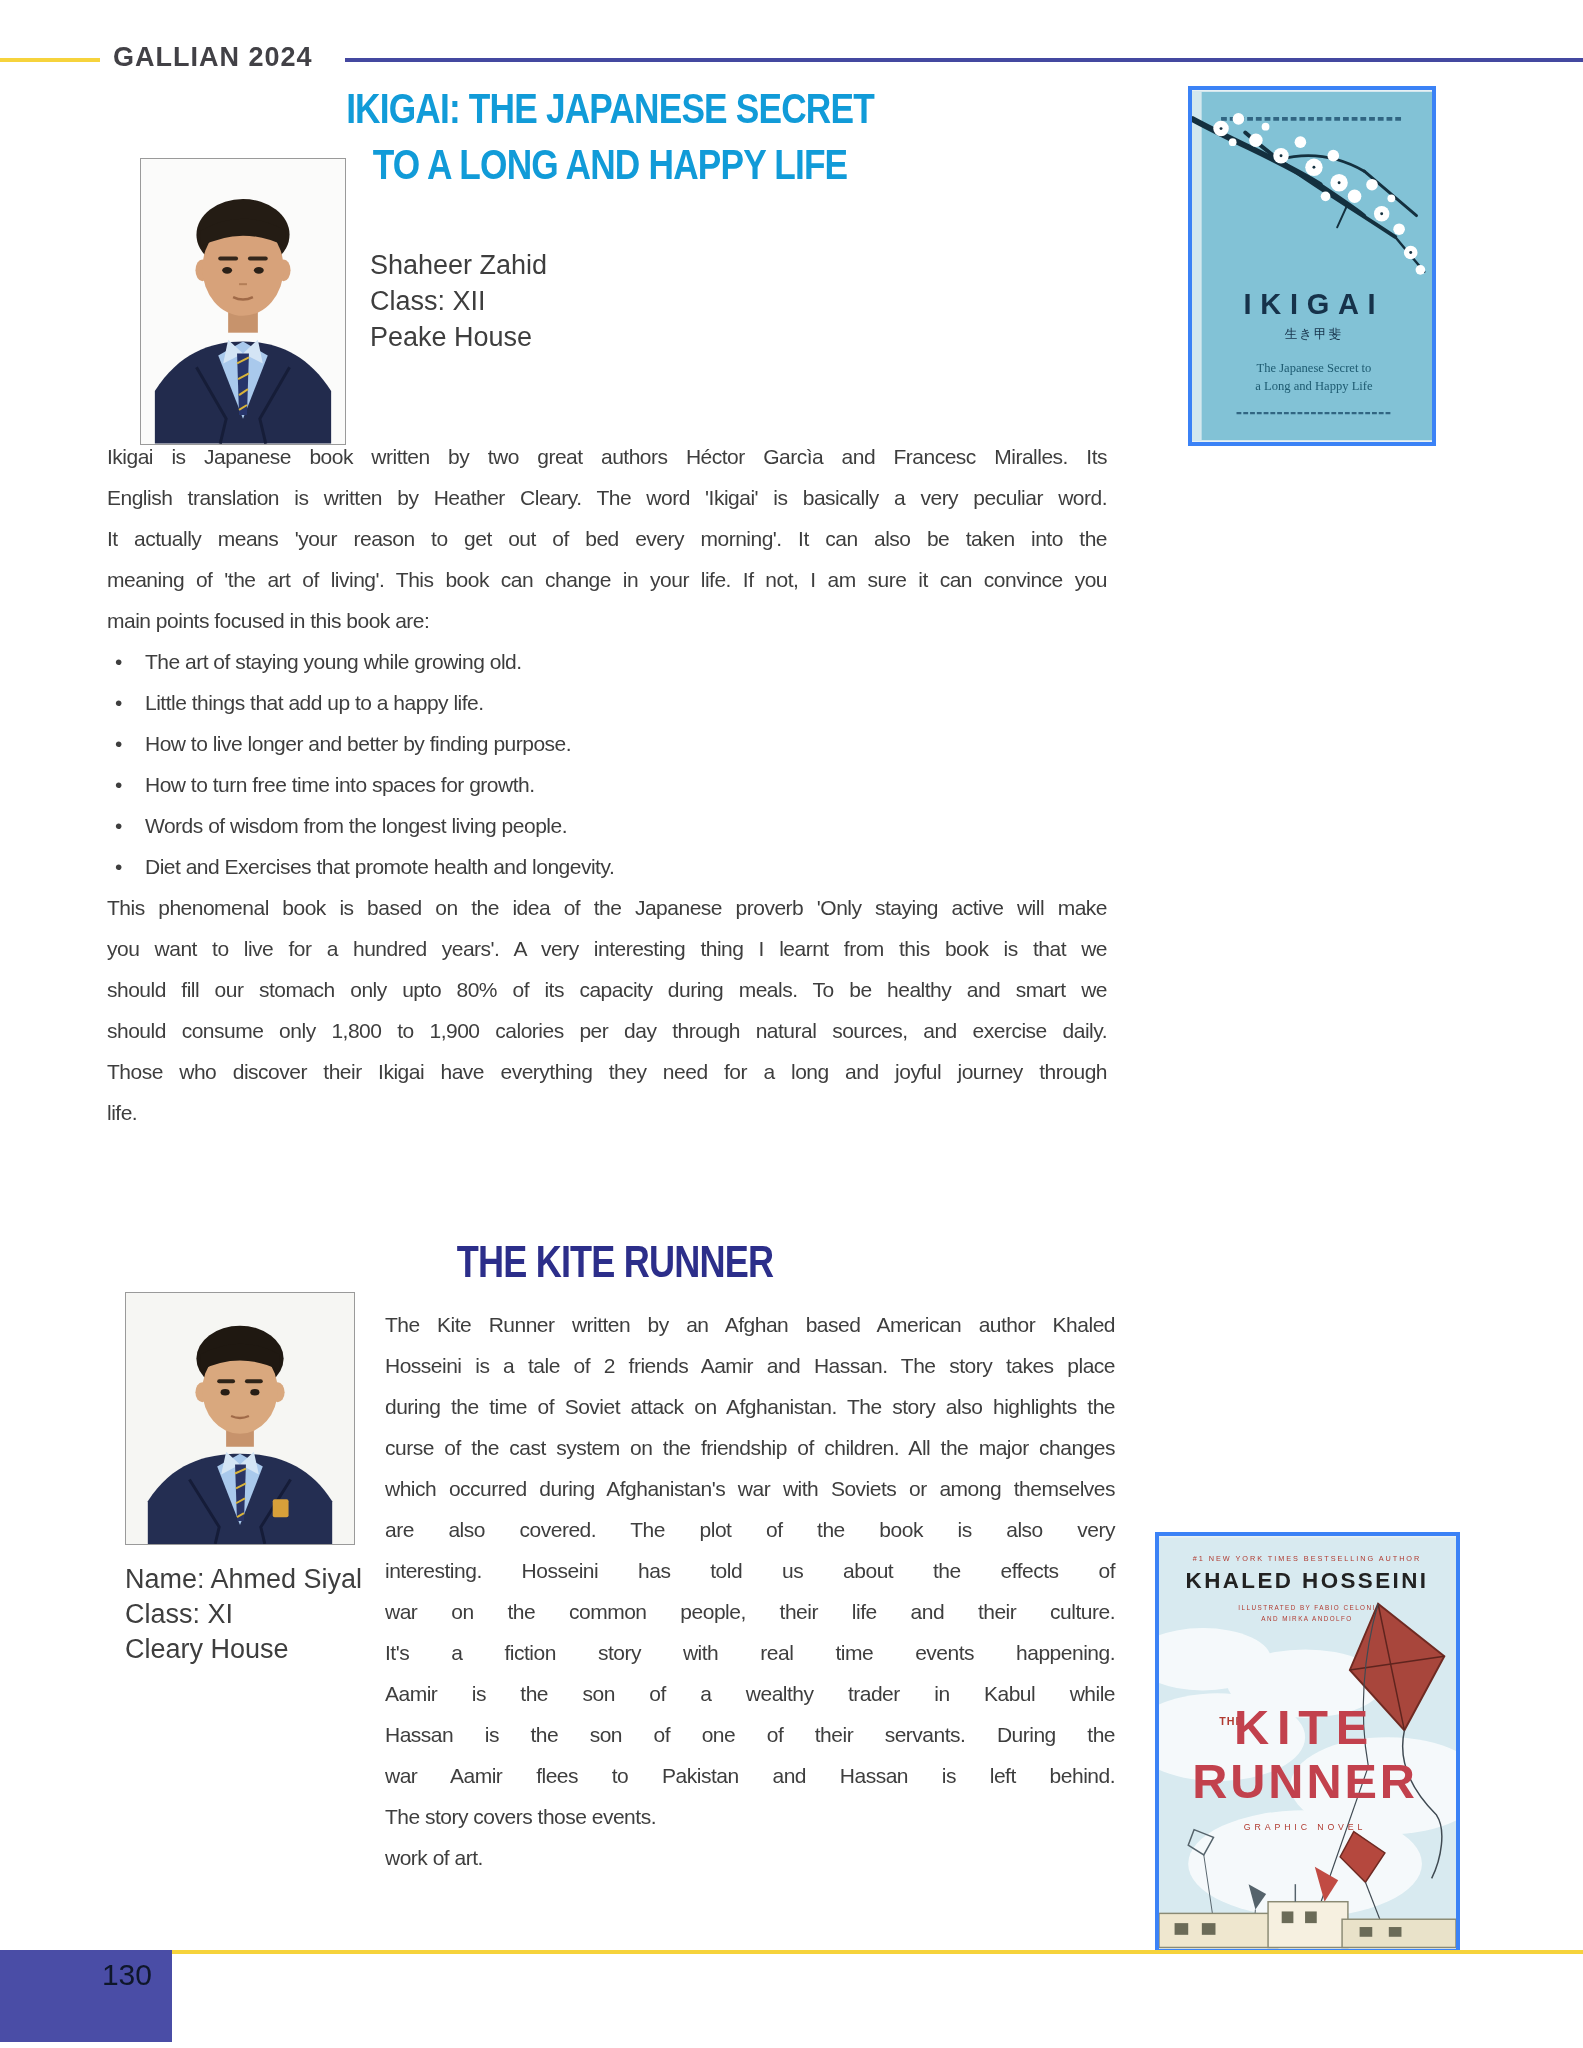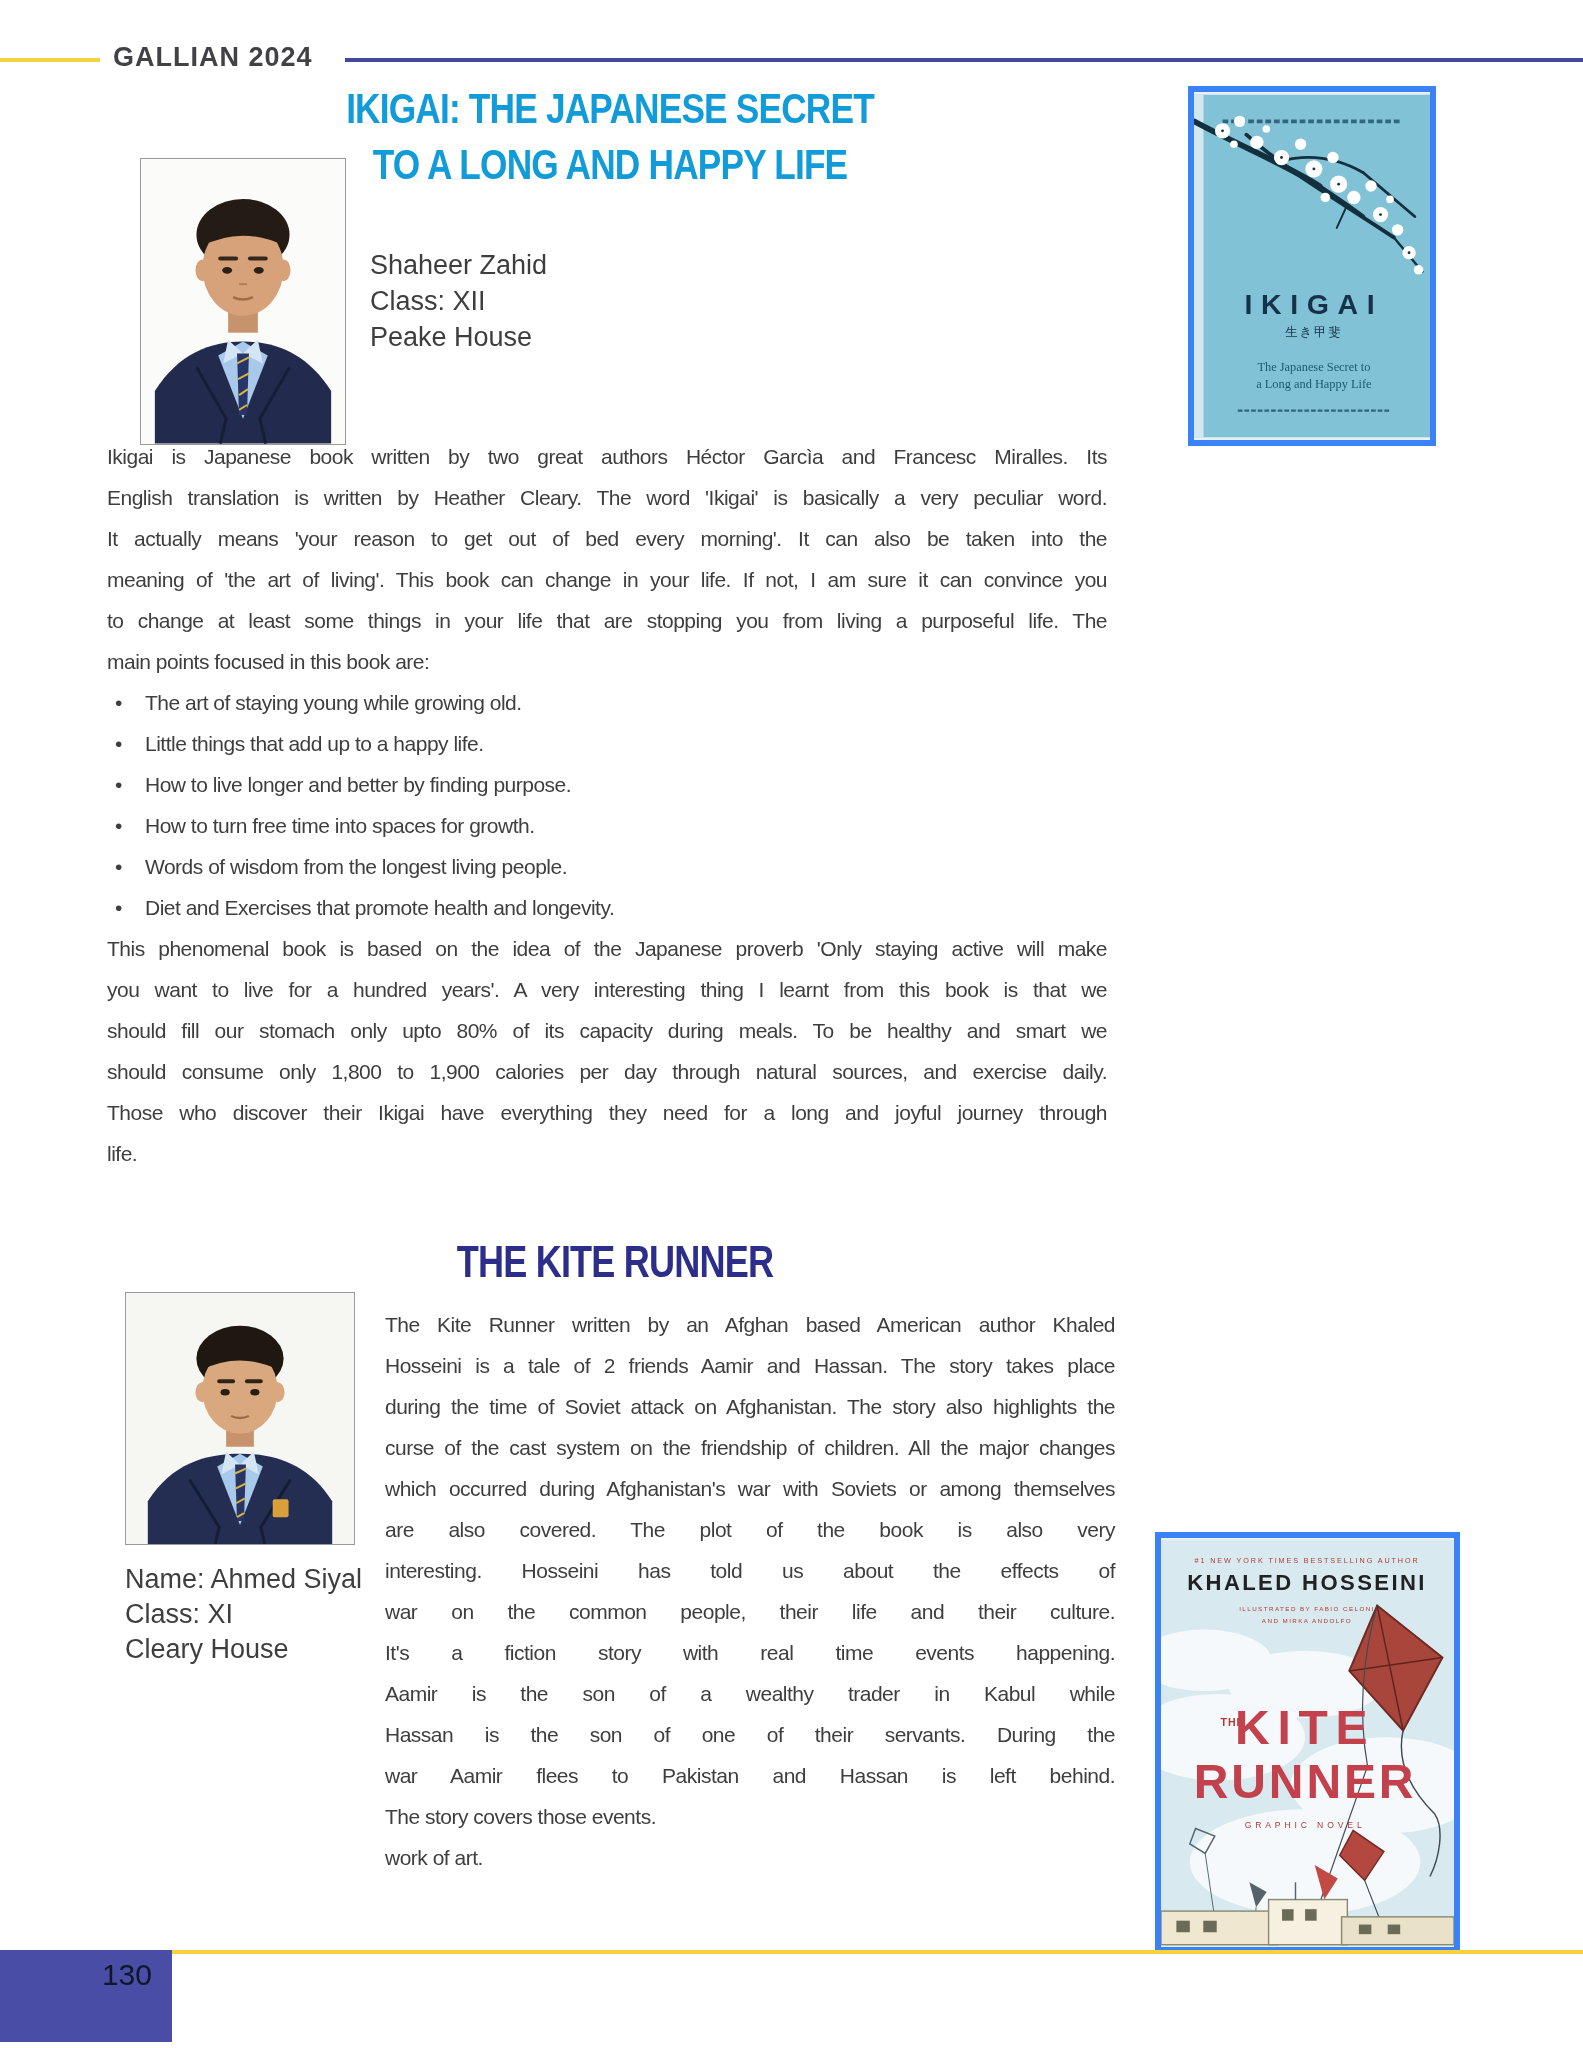--- a/index.html
+++ b/index.html
@@ -31,21 +31,21 @@
   
   .bodytext{font-size:21px;letter-spacing:-0.5px;line-height:41px;color:#3e3e3e;}
   #ikigai-body{left:107px;top:436px;width:1000px;}
   #kite-body{left:385px;top:1304px;width:730px;}
   .tl{text-align:justify;white-space:normal;}
   .jl{text-align-last:justify;}
   .brow{display:flex;line-height:41px;}
   .bdot{width:38px;padding-left:8px;box-sizing:border-box;flex:none;}
 
   
-  .cover{box-sizing:border-box;border:6px solid #3b82f6;background:#e8f1f4;}
+  .cover{box-sizing:border-box;border:4px solid #3b82f6;background:#e8f1f4;}
   #ikigai-cover{left:1188px;top:86px;width:248px;height:360px;}
   #kite-cover{left:1155px;top:1532px;width:305px;height:421px;}
   .cover svg{display:block;width:100%;height:100%;}
 
   
   #ftr-yellow-line{left:170px;top:1950px;width:1413px;height:4px;background:#f6d33c;}
   #ftr-box{left:0;top:1950px;width:172px;height:92px;background:#4a4da6;}
   #ftr-pagenum{left:60px;top:1958px;width:92px;text-align:right;color:#0f172a;font-size:30px;}
 </style>
 </head>
@@ -148,21 +148,20 @@
       <line x1="46" y1="332" x2="206" y2="332" stroke="#1d4f6e" stroke-width="2.5" stroke-dasharray="5 2" opacity="0.8"></line>
     </svg>
   </div>
 
   <div class="abs bodytext" id="ikigai-body">
     <div>
         <div class="tl jl">Ikigai is Japanese book written by two great authors Héctor Garcìa and Francesc Miralles. Its</div>
         <div class="tl jl">English translation is written by Heather Cleary. The word 'Ikigai' is basically a very peculiar word.</div>
         <div class="tl jl">It actually means 'your reason to get out of bed every morning'. It can also be taken into the</div>
         <div class="tl jl">meaning of 'the art of living'. This book can change in your life. If not, I am sure it can convince you</div>
-        <div class="tl jl">to change at least some things in your life that are stopping you from living a purposeful life. The</div>
         <div class="tl">main points focused in this book are:</div>
       </div>
     <div>
         <div class="brow">
           <span class="bdot">•</span>
           <span>The art of staying young while growing old.</span>
         </div>
         <div class="brow">
           <span class="bdot">•</span>
           <span>Little things that add up to a happy life.</span>

